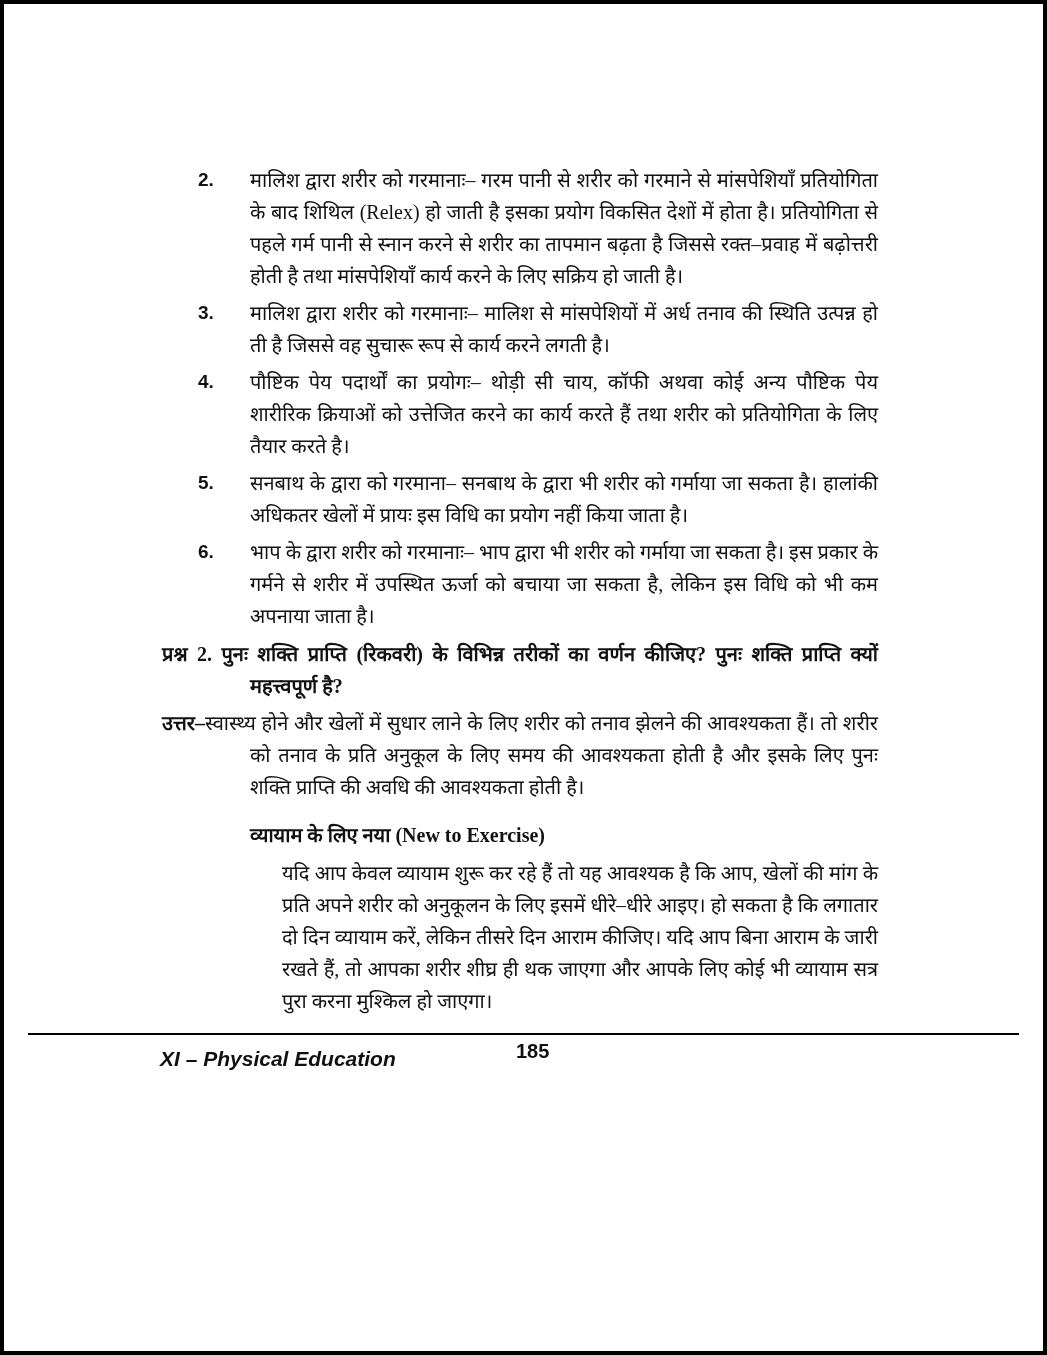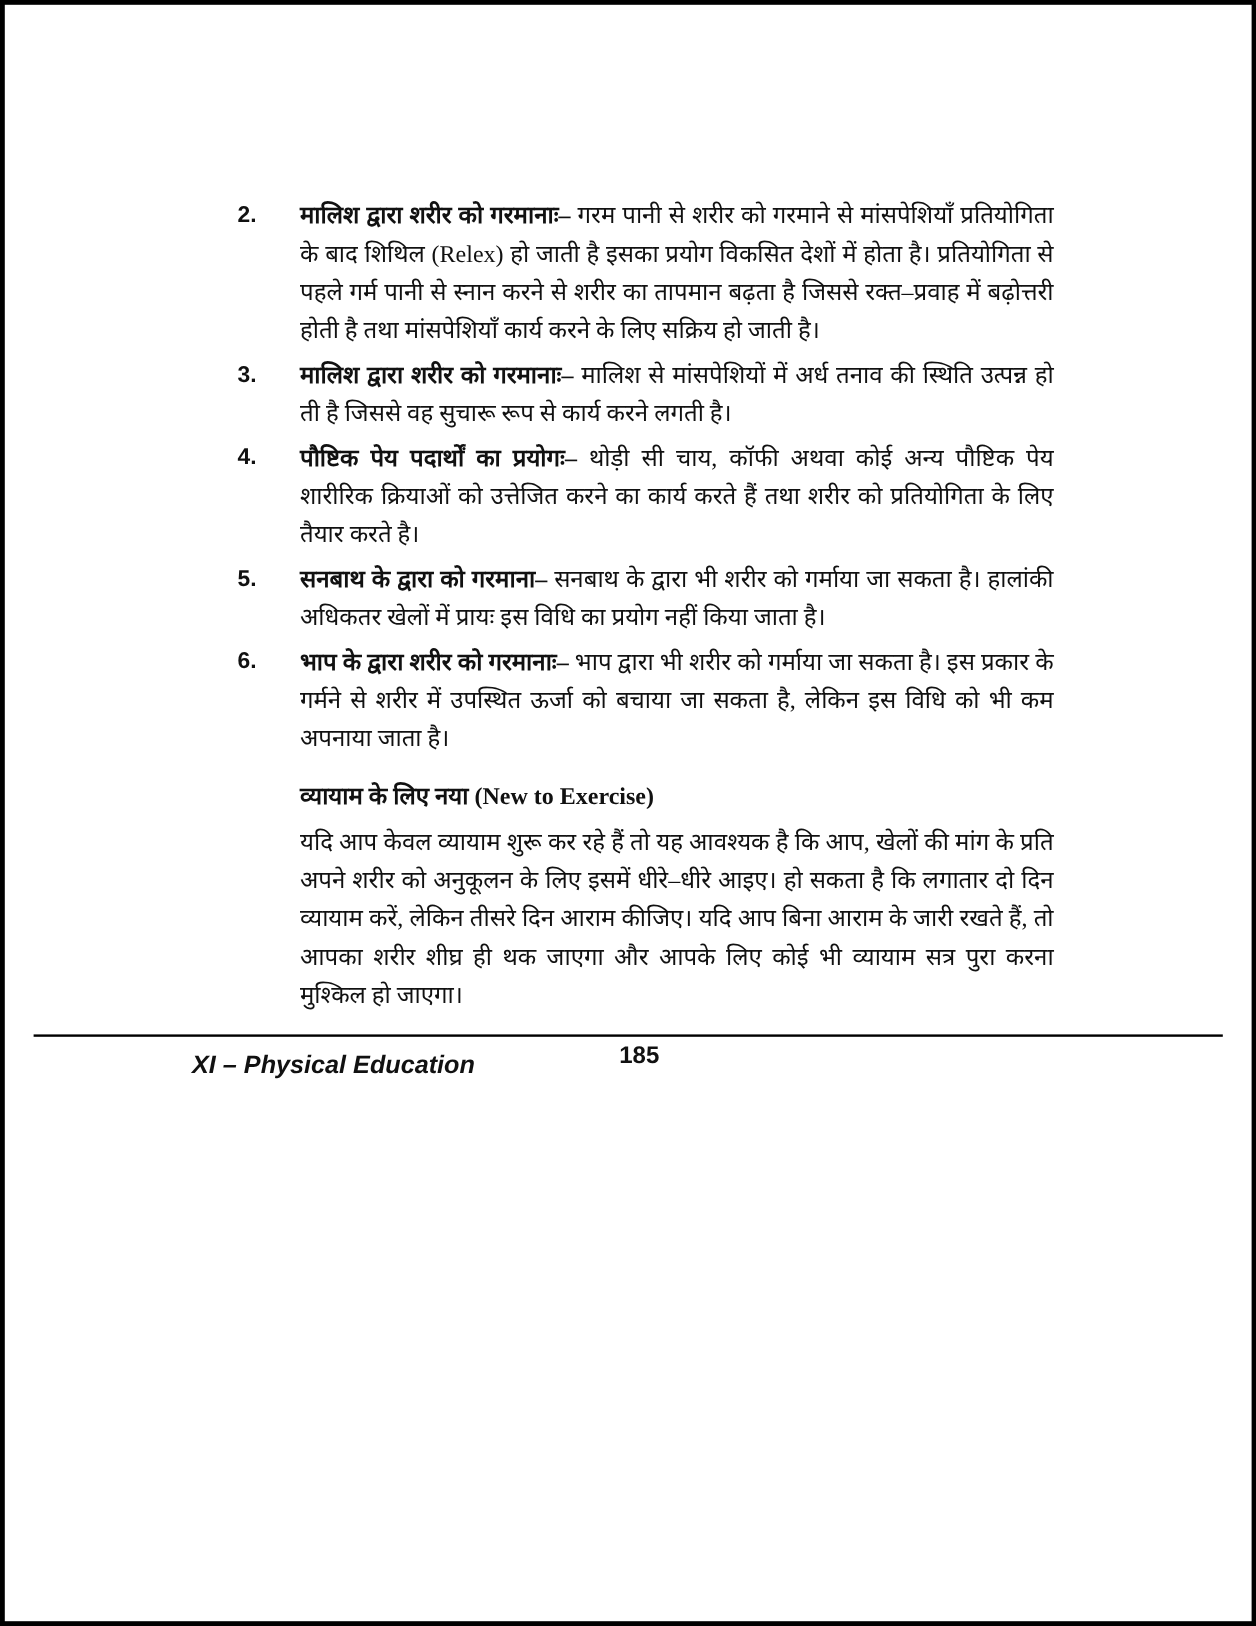--- a/index.html
+++ b/index.html
@@ -27,21 +27,21 @@
     margin-bottom: 5px;
   }
   .list-item .num {
     position: absolute;
     left: 0;
     top: 0;
     font-weight: bold;
     font-family: "Liberation Sans", "DejaVu Sans", sans-serif;
     font-size: 19px;
   }
-  .run-head { font-weight: bold; }
+  .run-head { font-weight: normal; }
   .question {
     padding-left: 88px;
     text-indent: -88px;
     text-align: justify;
     font-weight: bold;
     margin-top: 6px;
     margin-bottom: 5px;
   }
   .answer {
     padding-left: 88px;
@@ -56,20 +56,21 @@
     margin-top: 16px;
     margin-bottom: 6px;
   }
   .section-heading .en {
     font-family: "Liberation Serif", "DejaVu Serif", serif;
     font-weight: bold;
   }
   .section-para {
     text-align: justify;
     margin-bottom: 5px;
+    margin-left: 32px;
   }
   .footer { margin-top: 16px; }
   .footer-rule {
     height: 0;
     border-top: 2px solid #000000;
     margin: 0 24px;
   }
   .footer-row {
     position: relative;
     height: 44px;
@@ -121,21 +122,28 @@
       <span class="run-head">सनबाथ के द्वारा को गरमाना–</span>
       <span class="run-body">सनबाथ के द्वारा भी शरीर को गर्माया जा सकता है। हालांकी अधिकतर खेलों में प्रायः इस विधि का प्रयोग नहीं किया जाता है।</span>
     </div>
 
     <div class="list-item">
       <span class="num">6.</span>
       <span class="run-head">भाप के द्वारा शरीर को गरमानाः–</span>
       <span class="run-body">भाप द्वारा भी शरीर को गर्माया जा सकता है। इस प्रकार के गर्मने से शरीर में उपस्थित ऊर्जा को बचाया जा सकता है, लेकिन इस विधि को भी कम अपनाया जाता है।</span>
     </div>
 
+    <div class="question">
+      <span class="q-label">प्रश्न 2.</span>
+      <span class="q-text">पुनः शक्ति प्राप्ति (रिकवरी) के विभिन्न तरीकों का वर्णन कीजिए? पुनः शक्ति प्राप्ति क्यों महत्त्वपूर्ण है?</span>
+    </div>
 
+    <div class="answer">
+      <span class="a-label">उत्तर–</span><span class="a-text">स्वास्थ्य होने और खेलों में सुधार लाने के लिए शरीर को तनाव झेलने की आवश्यकता हैं। तो शरीर को तनाव के प्रति अनुकूल के लिए समय की आवश्यकता होती है और इसके लिए पुनः शक्ति प्राप्ति की अवधि की आवश्यकता होती है।</span>
+    </div>
 
     <div class="section">
       <div class="section-heading">
         <span class="hi">व्यायाम के लिए नया</span>
         <span class="en">(New to Exercise)</span>
       </div>
       <div class="section-para">यदि आप केवल व्यायाम शुरू कर रहे हैं तो यह आवश्यक है कि आप, खेलों की मांग के प्रति अपने शरीर को अनुकूलन के लिए इसमें धीरे–धीरे आइए। हो सकता है कि लगातार दो दिन व्यायाम करें, लेकिन तीसरे दिन आराम कीजिए। यदि आप बिना आराम के जारी रखते हैं, तो आपका शरीर शीघ्र ही थक जाएगा और आपके लिए कोई भी व्यायाम सत्र पुरा करना मुश्किल हो जाएगा।</div>
     </div>
 
     <div class="section">

